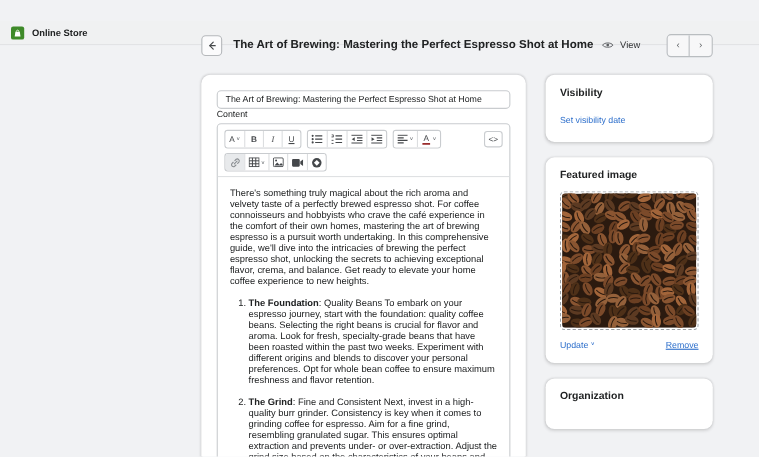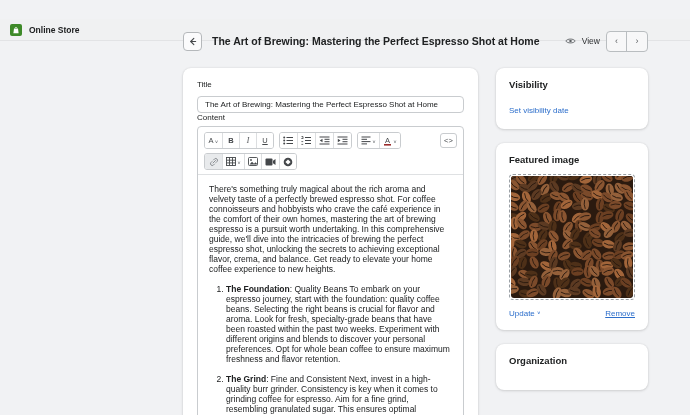--- a/index.html
+++ b/index.html
@@ -25,21 +25,21 @@
   .page { position:absolute; left:183px; top:30px; width:465px; }
 
   .page-header { display:flex; align-items:center; height:22px; margin-bottom:16px; }
   .back-btn {
     width:19px; height:19px; border:1px solid #b5b8bb; border-radius:4px;
     background:#fbfbfc; display:flex; align-items:center; justify-content:center;
     font-size:10px; color:#44474a; cursor:pointer; flex:0 0 auto;
   }
   .page-title { font-size:10.5px; font-weight:bold; margin-left:10px; white-space:nowrap; }
   .header-spacer { flex:1; }
-  .view-btn { display:flex; align-items:center; gap:6px; font-size:8.5px; color:#303234; cursor:pointer; margin-right:6px; }
+  .view-btn { display:flex; align-items:center; gap:6px; font-size:8.5px; color:#303234; cursor:pointer; margin-right:24px; }
   .pager { display:flex; border:1px solid #b9bdc0; border-radius:4px; overflow:hidden; background:#f7f7f8; }
   .pager button {
     width:20px; height:19px; border:none; background:transparent; color:#5c5f62;
     font-size:9px; line-height:1; cursor:pointer;
   }
   .pager button:first-child { border-right:1px solid #b9bdc0; }
 
   .columns { display:flex; gap:18px; align-items:flex-start; }
   .card {
     background:#ffffff; border-radius:8px;
@@ -145,21 +145,20 @@
     </div>
     <div class="pager">
       <button>‹</button>
       <button>›</button>
     </div>
   </div>
 
   <div class="columns">
 
     <div class="card main-col editor-card">
-      <div class="field-label">Title</div>
       <input class="title-input" value="The Art of Brewing: Mastering the Perfect Espresso Shot at Home" style="">
 
       <div class="field-label content-label">Content</div>
 
       <div class="rte">
         <div class="rte-toolbar">
           <div class="tb-row">
             <span class="tb-group">
               <button class="tb-btn">
                 <span>A</span>

